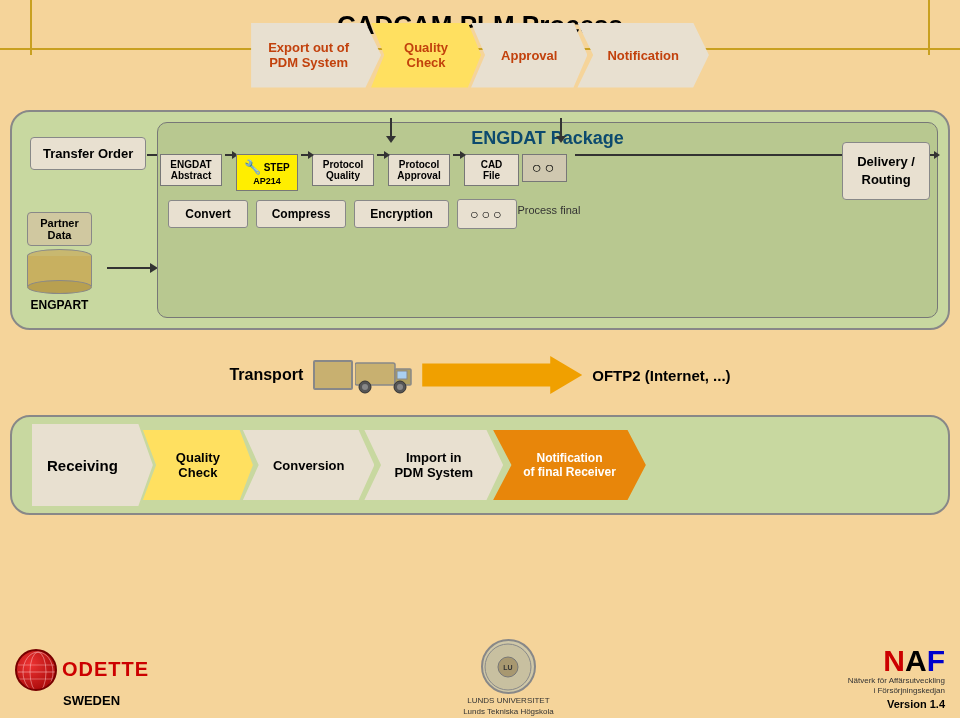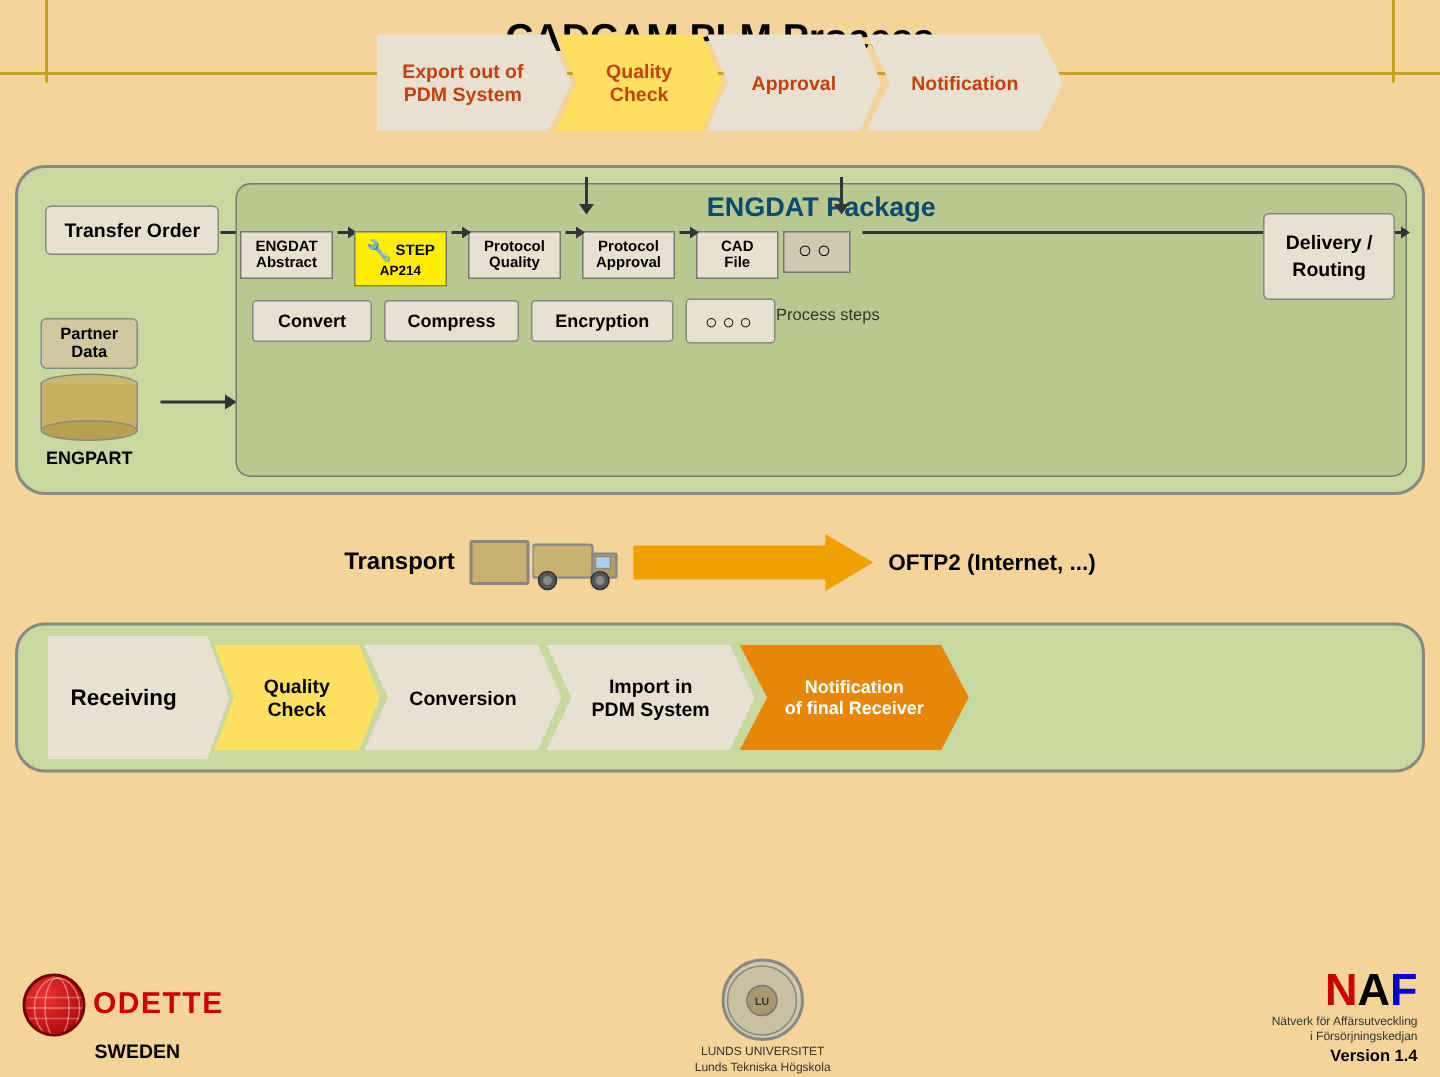--- a/index.html
+++ b/index.html
@@ -277,21 +277,21 @@
 
         <div style="background:#e8e0d0; border:1px solid #888; padding:6px 14px; font-size:12px; font-weight:bold; text-align:center; border-radius:3px; min-width:95px;">
           Encryption
         </div>
 
         <div style="background:#e8e0d0; border:1px solid #888; padding:6px 12px; font-size:14px; text-align:center; border-radius:3px; min-width:60px; letter-spacing:3px;">
           ○○○
         </div>
       </div>
       <div style="text-align:center; font-size:11px; color:#333; margin-top:5px;">
-        Process steps
+        Process final
       </div>
     </div>
   </div>
 
   <div style="position:absolute; right:18px; top:30px; font-size:13px; font-weight:bold; text-align:center; background:#e8e0d0; padding:10px 14px; border-radius:4px; border:1px solid #888; line-height:1.4;">
     Delivery /<br>Routing
   </div>
 </div>
 
 <div style="position:absolute; top:118px; left:0; right:0; height:20px;">

